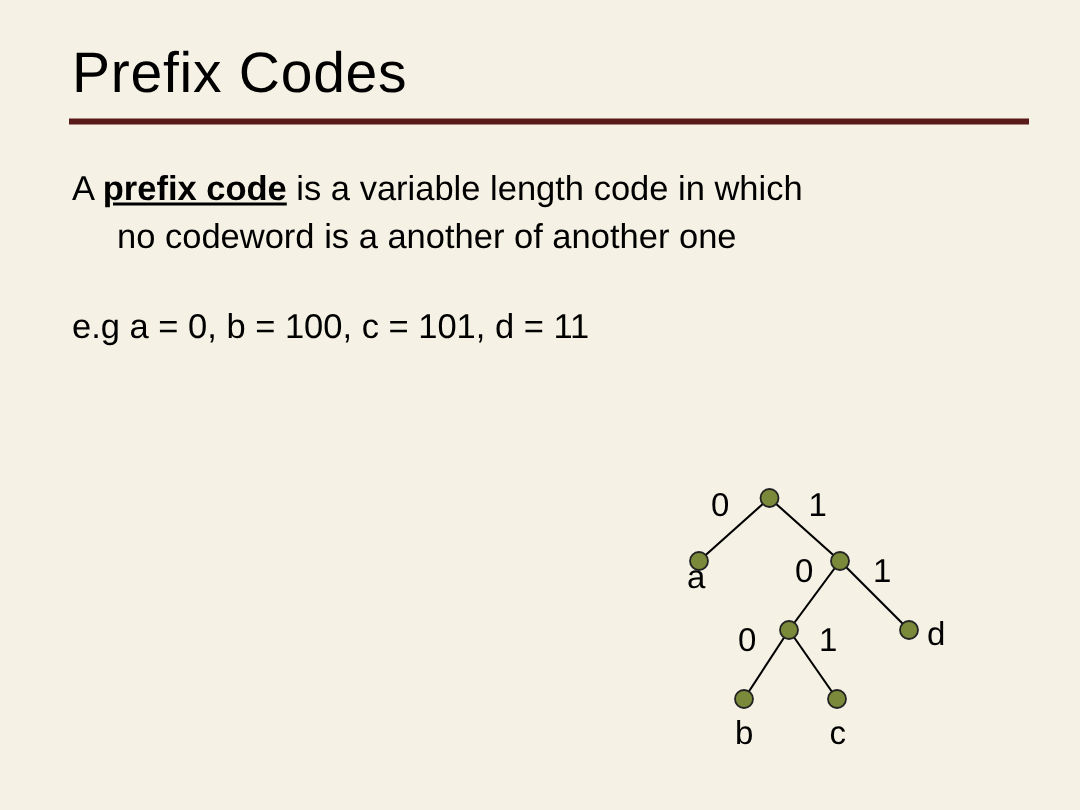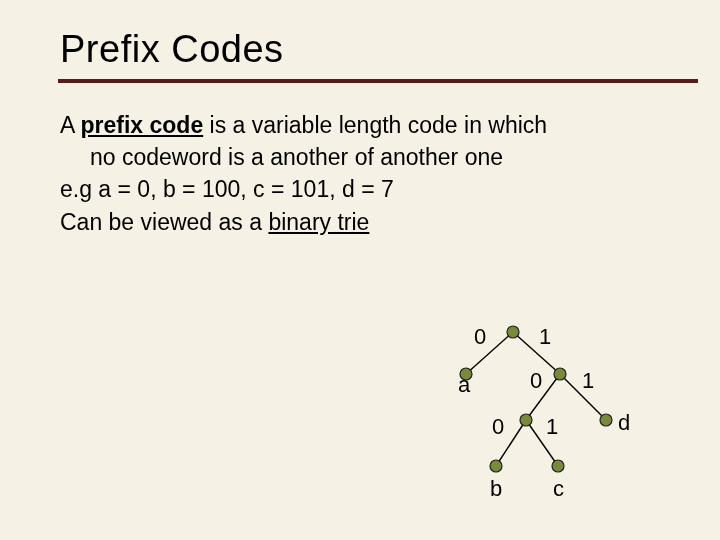--- a/index.html
+++ b/index.html
@@ -7,41 +7,41 @@
     padding: 0;
     width: 720px;
     height: 540px;
     background: #f5f1e4;
     font-family: "Lucida Sans", "Trebuchet MS", "Segoe UI", sans-serif;
     color: #000;
     position: relative;
     overflow: hidden;
   }
   .slide {
-    padding: 28px 40px 0 60px;
+    padding: 28px 40px 0 48px;
   }
   h1.title {
     font-size: 38px;
     font-weight: 400;
     margin: 0 0 8px 0;
     letter-spacing: 0.5px;
   }
   .rule {
     height: 4px;
     background: #5a1a1a;
     width: 640px;
     margin-left: -2px;
   }
   .body {
     margin-top: 26px;
     font-size: 23px;
     line-height: 1.4;
   }
   .body p { margin: 0; }
-  .para1 { }
+  .para1 { margin-bottom: 28px; }
   .indent { padding-left: 30px; }
   .u { text-decoration: underline; }
   .b { font-weight: 700; }
 
   .trie-wrap {
     position: absolute;
     left: 378px;
     top: 316px;
     width: 300px;
     height: 210px;
@@ -58,24 +58,21 @@
   <div class="rule"></div>
 
   <div class="body">
     <div class="para1">
       <p>
         <span>A </span><span class="b u">prefix code</span><span> is a variable length code in which</span>
       </p>
       <p class="indent">no codeword is a another of another one</p>
     </div>
 
-    <p>e.g a = 0, b = 100, c = 101, d = 7</p>
-    <p>
-      <span>Can be viewed as a </span><span class="u">binary trie</span>
-    </p>
+    <p>e.g a = 0, b = 100, c = 101, d = 11</p>
   </div>
 </div>
 
 <div class="trie-wrap">
   <svg width="300" height="210">
 
     <line x1="135" y1="16" x2="88" y2="58" stroke="#000" stroke-width="1.4"></line>
     <line x1="135" y1="16" x2="182" y2="58" stroke="#000" stroke-width="1.4"></line>
     <line x1="182" y1="58" x2="148" y2="104" stroke="#000" stroke-width="1.4"></line>
     <line x1="182" y1="58" x2="228" y2="104" stroke="#000" stroke-width="1.4"></line>

